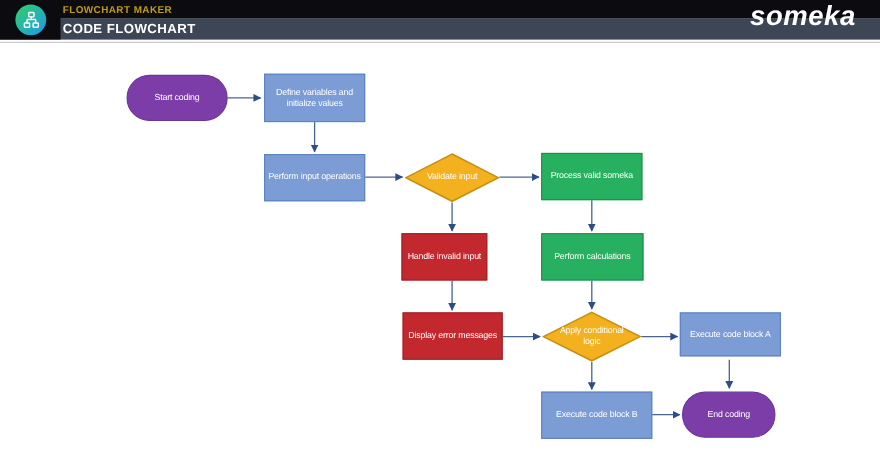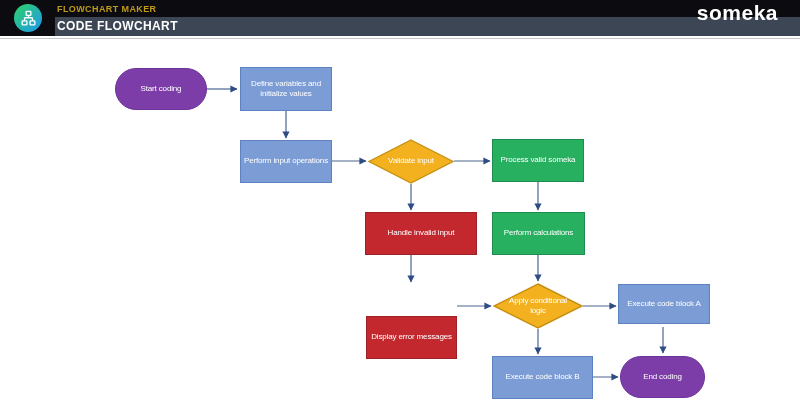--- a/index.html
+++ b/index.html
@@ -19,22 +19,22 @@
   }
   .app-label{
     position:absolute;left:57px;top:0;height:15px;line-height:18px;
     font-size:9px;font-weight:bold;letter-spacing:.4px;color:#bf9b16;
   }
   .page-title{
     position:absolute;left:57px;top:17px;height:19px;line-height:19px;
     font-size:12px;font-weight:bold;letter-spacing:.4px;color:#ffffff;
   }
   .brand{
-    position:absolute;right:22px;top:1px;font-size:21px;font-weight:bold;
-    letter-spacing:.5px;color:#ffffff;
+    position:absolute;right:22px;top:1px;font-size:25px;font-weight:bold;
+    letter-spacing:.5px;color:#ffffff;font-style:italic;
   }
   .hdr-rule{position:absolute;left:0;top:38px;width:800px;height:1px;background:#c4c4c4;}
   
   .canvas{position:absolute;left:0;top:39px;width:800px;height:371px;background:#ffffff;}
   #connector-layer{position:absolute;left:0;top:0;width:800px;height:410px;pointer-events:none;}
   #connector-layer line{pointer-events:stroke;}
   .node{
     position:absolute;display:flex;align-items:center;justify-content:center;
     box-sizing:border-box;text-align:center;color:#ffffff;
     font-size:8px;line-height:1.3;letter-spacing:-0.15px;cursor:default;
@@ -102,27 +102,27 @@
         </div>
         <div class="node decision" style="left: 368px; top: 100px; width: 86px; height: 45px; color: rgb(255, 255, 255);">
           <svg width="86" height="45">
             <polygon points="43,1 85,22.5 43,44 1,22.5" fill="#f3b11f" stroke="#c68f12" stroke-width="1.4"></polygon>
           </svg>
           <span class="lbl">Validate input</span>
         </div>
         <div class="node process" style="left: 492px; top: 100px; width: 92px; height: 43px; background: rgb(40, 176, 97); border-color: rgb(30, 140, 78); color: rgb(255, 255, 255);">
           <span class="lbl">Process valid someka</span>
         </div>
-        <div class="node process" style="left: 365px; top: 173px; width: 112px; height: 43px; background: rgb(194, 40, 46); border-color: rgb(158, 33, 38); color: rgb(255, 255, 255);">
+        <div class="node process" style="left: 365px; top: 173px; width: 78px; height: 43px; background: rgb(194, 40, 46); border-color: rgb(158, 33, 38); color: rgb(255, 255, 255);">
           <span class="lbl">Handle invalid input</span>
         </div>
         <div class="node process" style="left: 492px; top: 173px; width: 93px; height: 43px; background: rgb(40, 176, 97); border-color: rgb(30, 140, 78); color: rgb(255, 255, 255);">
           <span class="lbl">Perform calculations</span>
         </div>
-        <div class="node process" style="left: 366px; top: 245px; width: 91px; height: 43px; background: rgb(194, 40, 46); border-color: rgb(158, 33, 38); color: rgb(255, 255, 255); margin-top: 32px;">
+        <div class="node process" style="left: 366px; top: 245px; width: 91px; height: 43px; background: rgb(194, 40, 46); border-color: rgb(158, 33, 38); color: rgb(255, 255, 255);">
           <span class="lbl">Display error messages</span>
         </div>
         <div class="node decision" style="left: 493px; top: 244px; width: 90px; height: 46px; color: rgb(255, 255, 255);">
           <svg width="90" height="46">
             <polygon points="45,1 89,23 45,45 1,23" fill="#f3b11f" stroke="#c68f12" stroke-width="1.4"></polygon>
           </svg>
           <span class="lbl">Apply conditional logic</span>
         </div>
         <div class="node process" style="left: 618px; top: 245px; width: 92px; height: 40px; background: rgb(123, 156, 212); border-color: rgb(93, 130, 193); color: rgb(255, 255, 255);">
           <span class="lbl">Execute code block A</span>

